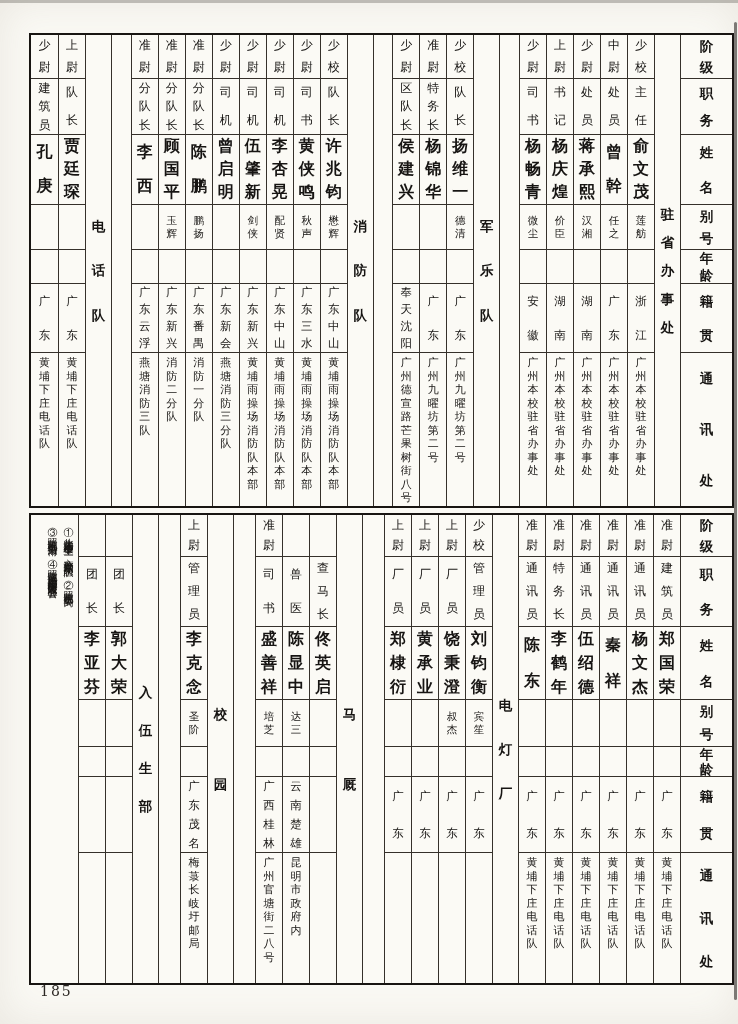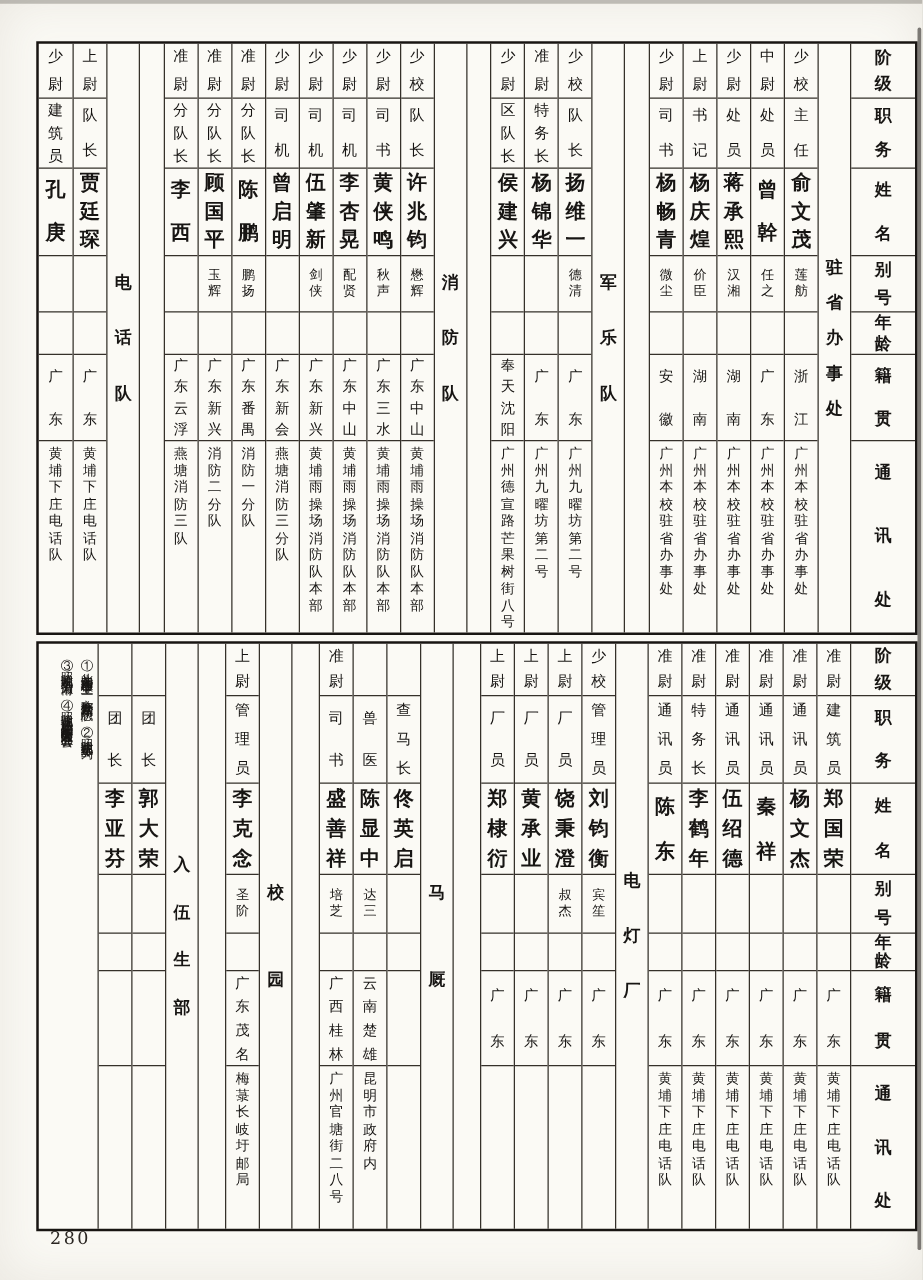--- a/index.html
+++ b/index.html
@@ -1206,15 +1206,15 @@
           <div class="cell c-addr top grow" style="height: 132px;"></div>
         </div>
         <div class="col col-note">
           <div class="note-text">
             <span class="note-line">①此为黄埔本校毕业生·亦称第六期第二总队·②照片说明年龄为二一·</span>
             <span class="note-line">③照片说明姓名为淑甫·④照片说明通讯处为广州濠畔街金陵商业公会·</span>
           </div>
         </div>
       </div>
   </div>
-  <div class="pagenum">280</div>
+  <div class="pagenum">185</div>
   <div class="gutter"></div>
 </div>
 
 </body></html>

